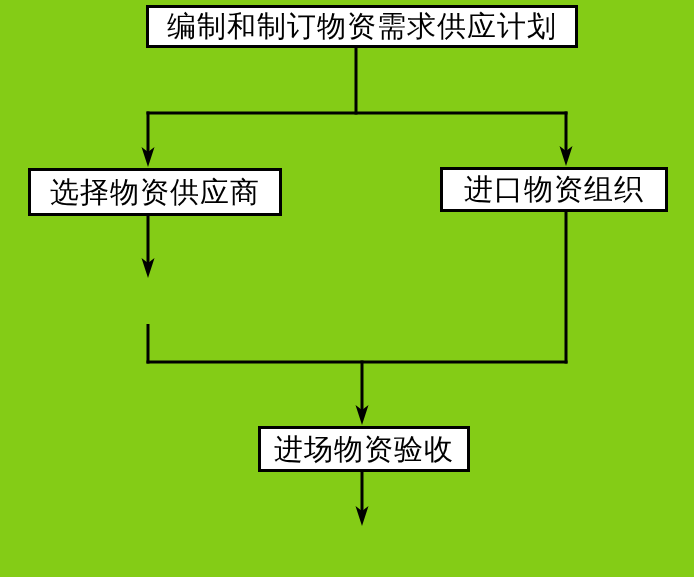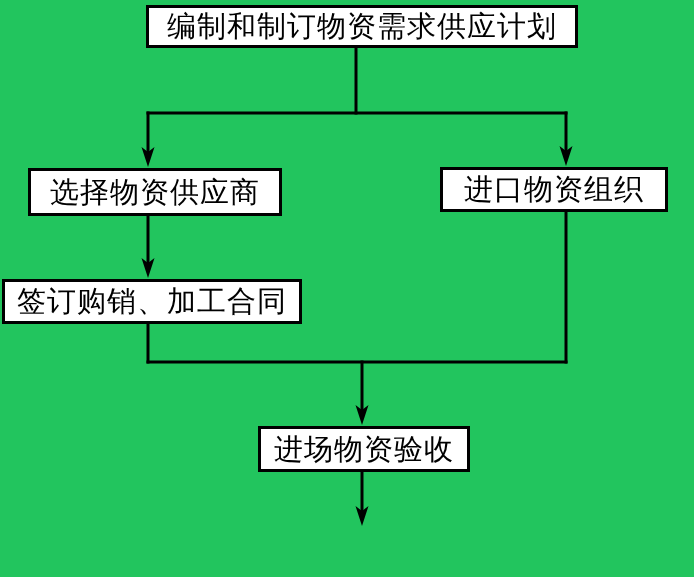--- a/index.html
+++ b/index.html
@@ -1,20 +1,20 @@
 <!DOCTYPE html>
 <html><head>
 <meta charset="utf-8">
 <style>
   html, body { margin: 0; padding: 0; background: #ffffff; }
   .canvas {
     position: relative;
     width: 694px;
     height: 577px;
-    background: #22c55e;
+    background: #84cc16;
     overflow: hidden;
     font-family: "Liberation Serif", "DejaVu Serif", serif;
   }
   .connectors {
     position: absolute;
     left: 0; top: 0;
     width: 694px; height: 577px;
   }
   .node {
     position: absolute;
@@ -79,22 +79,19 @@
   </div>
 
   <div class="node" id="node-supplier">
     <span>选择物资供应商</span>
   </div>
 
   <div class="node" id="node-import">
     <span>进口物资组织</span>
   </div>
 
-  <div class="node" id="node-contract">
-    <span>签订购销、加工合同</span>
-  </div>
 
   <div class="node" id="node-acceptance">
     <span>进场物资验收</span>
   </div>
 
 
 </div>
 
 </body></html>

